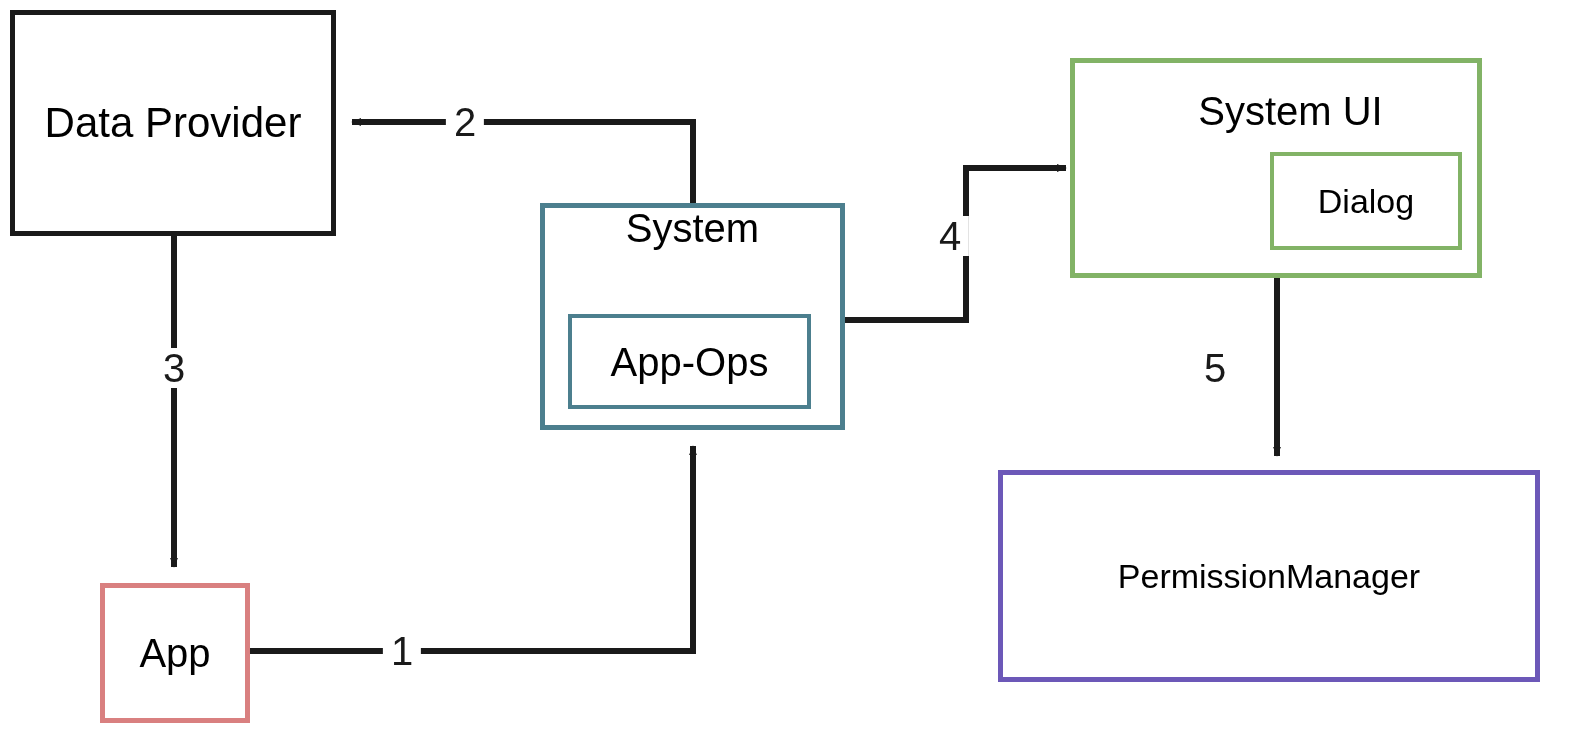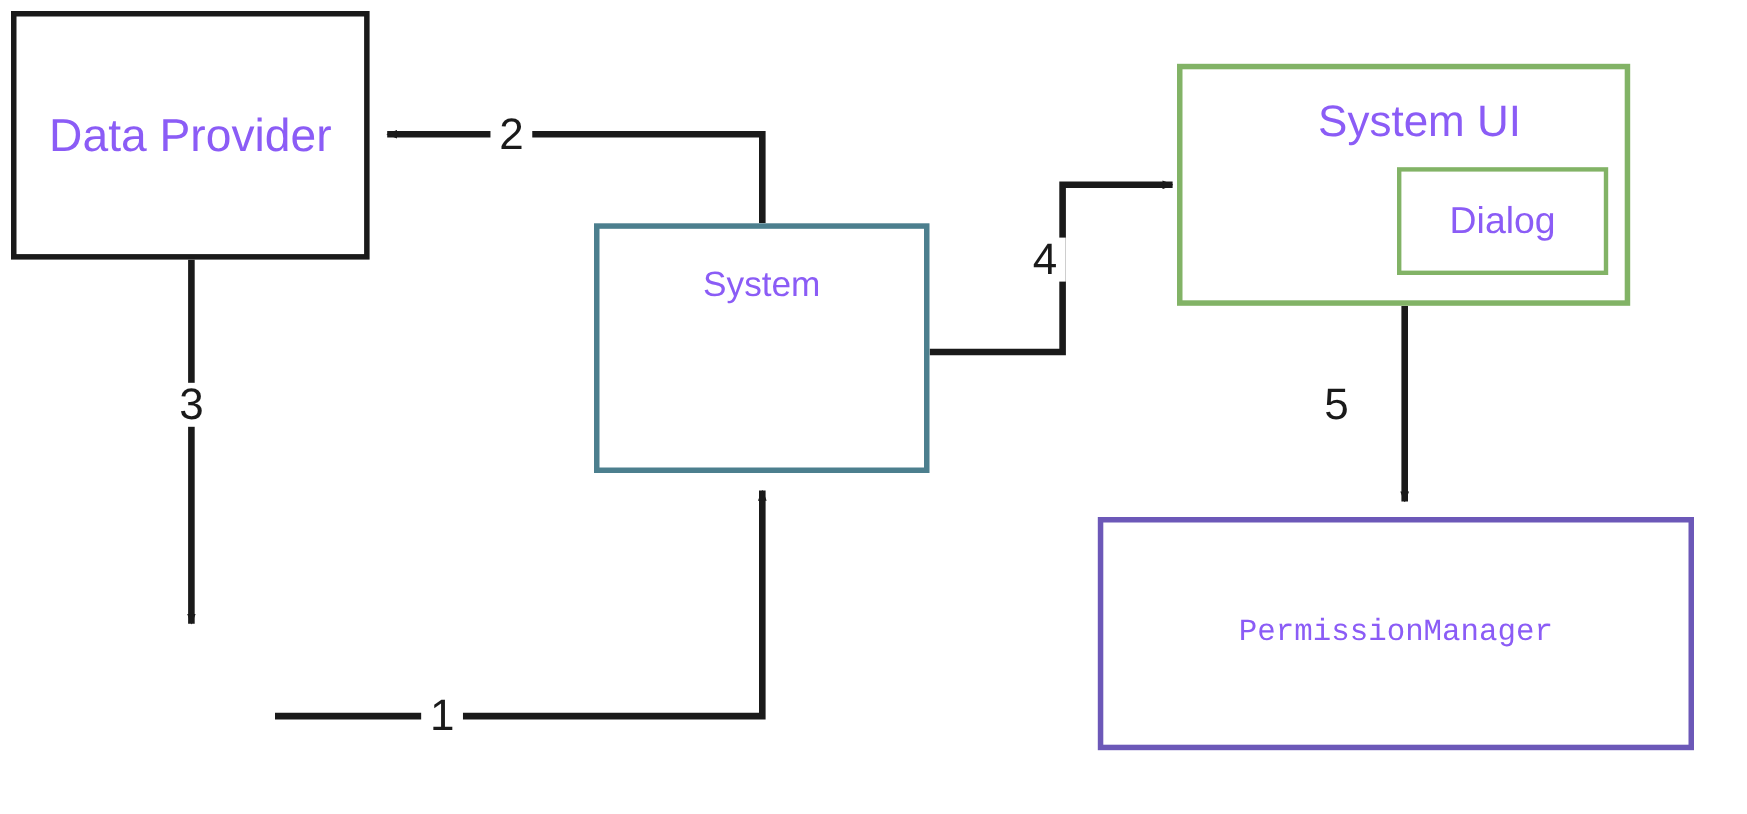--- a/index.html
+++ b/index.html
@@ -28,21 +28,21 @@
   }
   .node {
     position: absolute;
     box-sizing: border-box;
     background: #ffffff;
     display: flex;
     justify-content: center;
   }
   .node-label {
     font-family: "Liberation Sans", sans-serif;
-    color: #8b5cf6;
+    color: #000000;
     white-space: nowrap;
     line-height: 1;
   }
   
   #node-data-provider {
     left: 10px;  top: 10px;  width: 326px; height: 226px;
     border: 5px solid #1a1a1a;
     align-items: center;
   }
   #node-data-provider .node-label { font-size: 42px; }
@@ -52,21 +52,21 @@
     border: 5px solid #d98080;
     align-items: center;
   }
   #node-app .node-label { font-size: 40px; }
 
   #node-system {
     left: 540px; top: 203px; width: 305px; height: 227px;
     border: 5px solid #4c7f8e;
     align-items: flex-start;
   }
-  #node-system > .node-label { font-size: 32px; margin-top: 34px; }
+  #node-system > .node-label { font-size: 40px; }
 
   #node-app-ops {
     left: 568px; top: 314px; width: 243px; height: 95px;
     border: 4px solid #4c7f8e;
     align-items: center;
   }
   #node-app-ops .node-label { font-size: 40px; }
 
   #node-system-ui {
     left: 1070px; top: 58px; width: 412px; height: 220px;
@@ -80,21 +80,21 @@
     border: 4px solid #82b366;
     align-items: center;
   }
   #node-dialog .node-label { font-size: 34px; }
 
   #node-permission-manager {
     left: 998px; top: 470px; width: 542px; height: 212px;
     border: 5px solid #6c58b8;
     align-items: center;
   }
-  #node-permission-manager .node-label { font-size: 28px; font-family: Liberation Mono, monospace; }
+  #node-permission-manager .node-label { font-size: 34px; }
 
   
   .edge-label {
     position: absolute;
     font-family: "Liberation Sans", sans-serif;
     font-size: 40px;
     color: #1a1a1a;
     background: #ffffff;
     line-height: 1;
     padding: 0 8px;
@@ -132,25 +132,31 @@
 
     <g>
       <path d="M 1277,278 L 1277,456" fill="none" stroke="#1a1a1a" stroke-width="6" stroke-linejoin="miter" marker-end="url(#arrowhead)"></path>
     </g>
   </svg>
 
   <div class="node" id="node-data-provider">
     <span class="node-label">Data Provider</span>
   </div>
 
+  <div class="node" id="node-app">
+    <span class="node-label">App</span>
+  </div>
 
   <div class="node" id="node-system">
     <span class="node-label">System</span>
   </div>
 
+  <div class="node" id="node-app-ops">
+    <span class="node-label">App-Ops</span>
+  </div>
 
   <div class="node" id="node-system-ui">
     <span class="node-label">System UI</span>
   </div>
 
   <div class="node" id="node-dialog">
     <span class="node-label">Dialog</span>
   </div>
 
   <div class="node" id="node-permission-manager">

